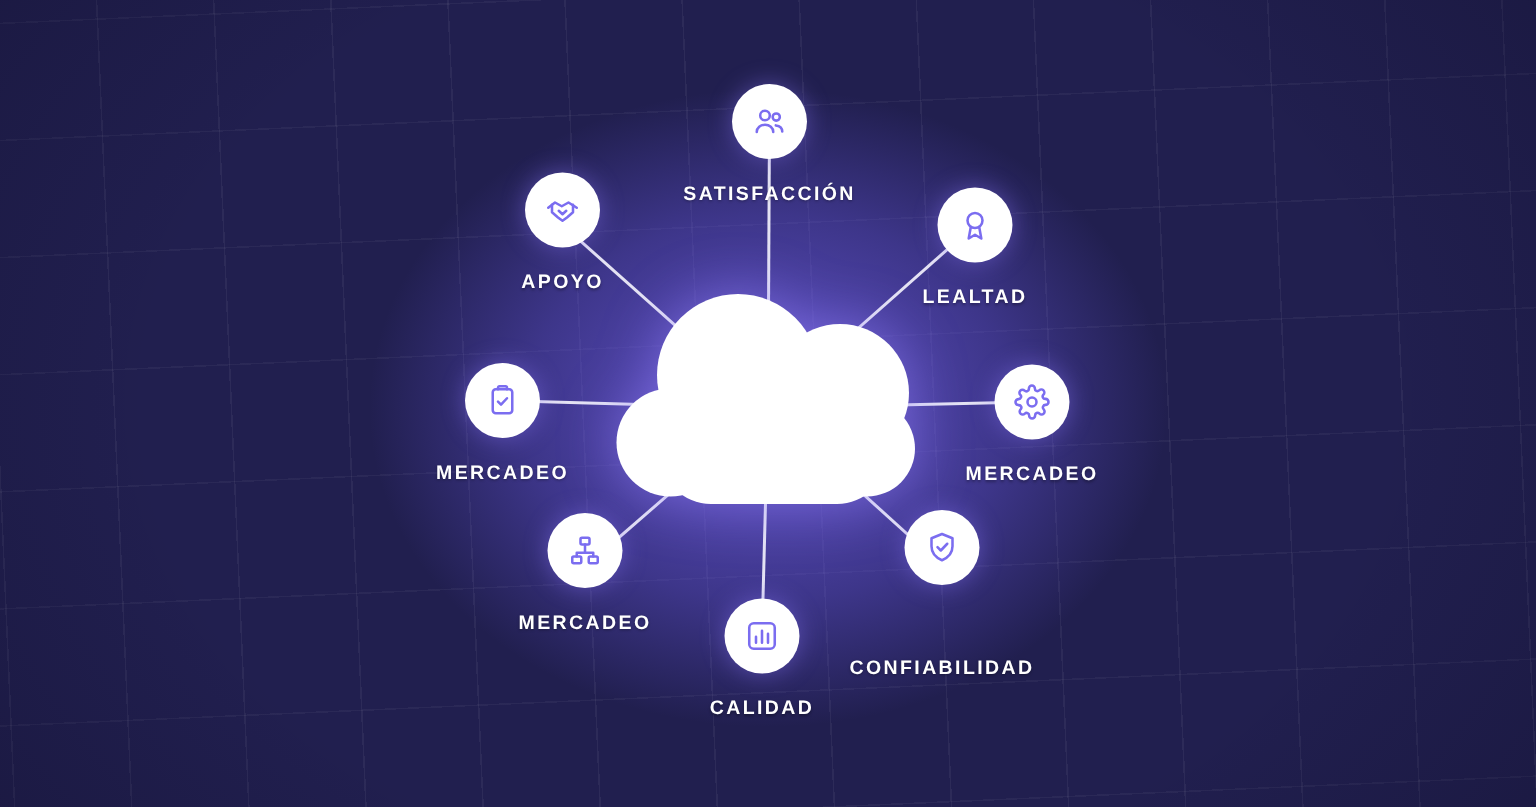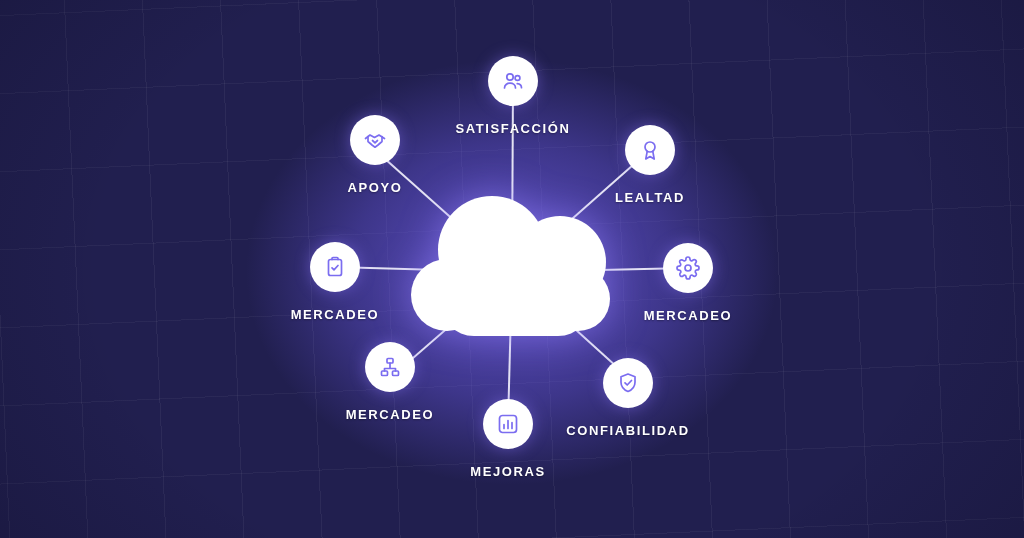--- a/index.html
+++ b/index.html
@@ -42,21 +42,21 @@
   }
   .node-circle svg{stroke:#7b6df0;fill:none;stroke-width:1.7;stroke-linecap:round;stroke-linejoin:round;}
   .node-label{
     margin-top:15px;color:#ffffff;font-size:13px;font-weight:700;letter-spacing:1.6px;
     text-shadow:0 1px 2px rgba(0,0,0,0.35);white-space:nowrap;
   }
   
   .n-satisfaccion{left:423px;top:56px;}
   .n-lealtad{left:560px;top:125px;}
   .n-servicio{left:598px;top:243px;}
-  .n-confiabilidad{left:538px;top:358px;}
+  .n-confiabilidad{left:538px;top:340px;gap:32px;}
   .n-mejoras{left:418px;top:399px;}
   .n-mercadeo{left:300px;top:342px;}
   .n-calidad{left:245px;top:242px;}
   .n-apoyo{left:285px;top:115px;}
 </style>
 </head>
 <body>
 
 <div class="canvas">
 
@@ -127,21 +127,21 @@
     <div class="node-label">CONFIABILIDAD</div>
   </div>
 
   <div class="node n-mejoras">
     <div class="node-circle">
       <svg width="24" height="24" viewBox="0 0 24 24">
         <rect x="3.5" y="3.5" width="17" height="17" rx="3"></rect>
         <path d="M8 16.5v-4M12 16.5v-8M16 16.5v-6"></path>
       </svg>
     </div>
-    <div class="node-label">MEJORAS</div>
+    <div class="node-label">CALIDAD</div>
   </div>
 
   <div class="node n-mercadeo">
     <div class="node-circle">
       <svg width="24" height="24" viewBox="0 0 24 24">
         <rect x="9" y="3.5" width="6" height="4.5" rx="1"></rect>
         <rect x="3.5" y="16" width="6" height="4.5" rx="1"></rect>
         <rect x="14.5" y="16" width="6" height="4.5" rx="1"></rect>
         <path d="M12 8v5.5M6.5 16v-2.5h11V16"></path>
       </svg>

